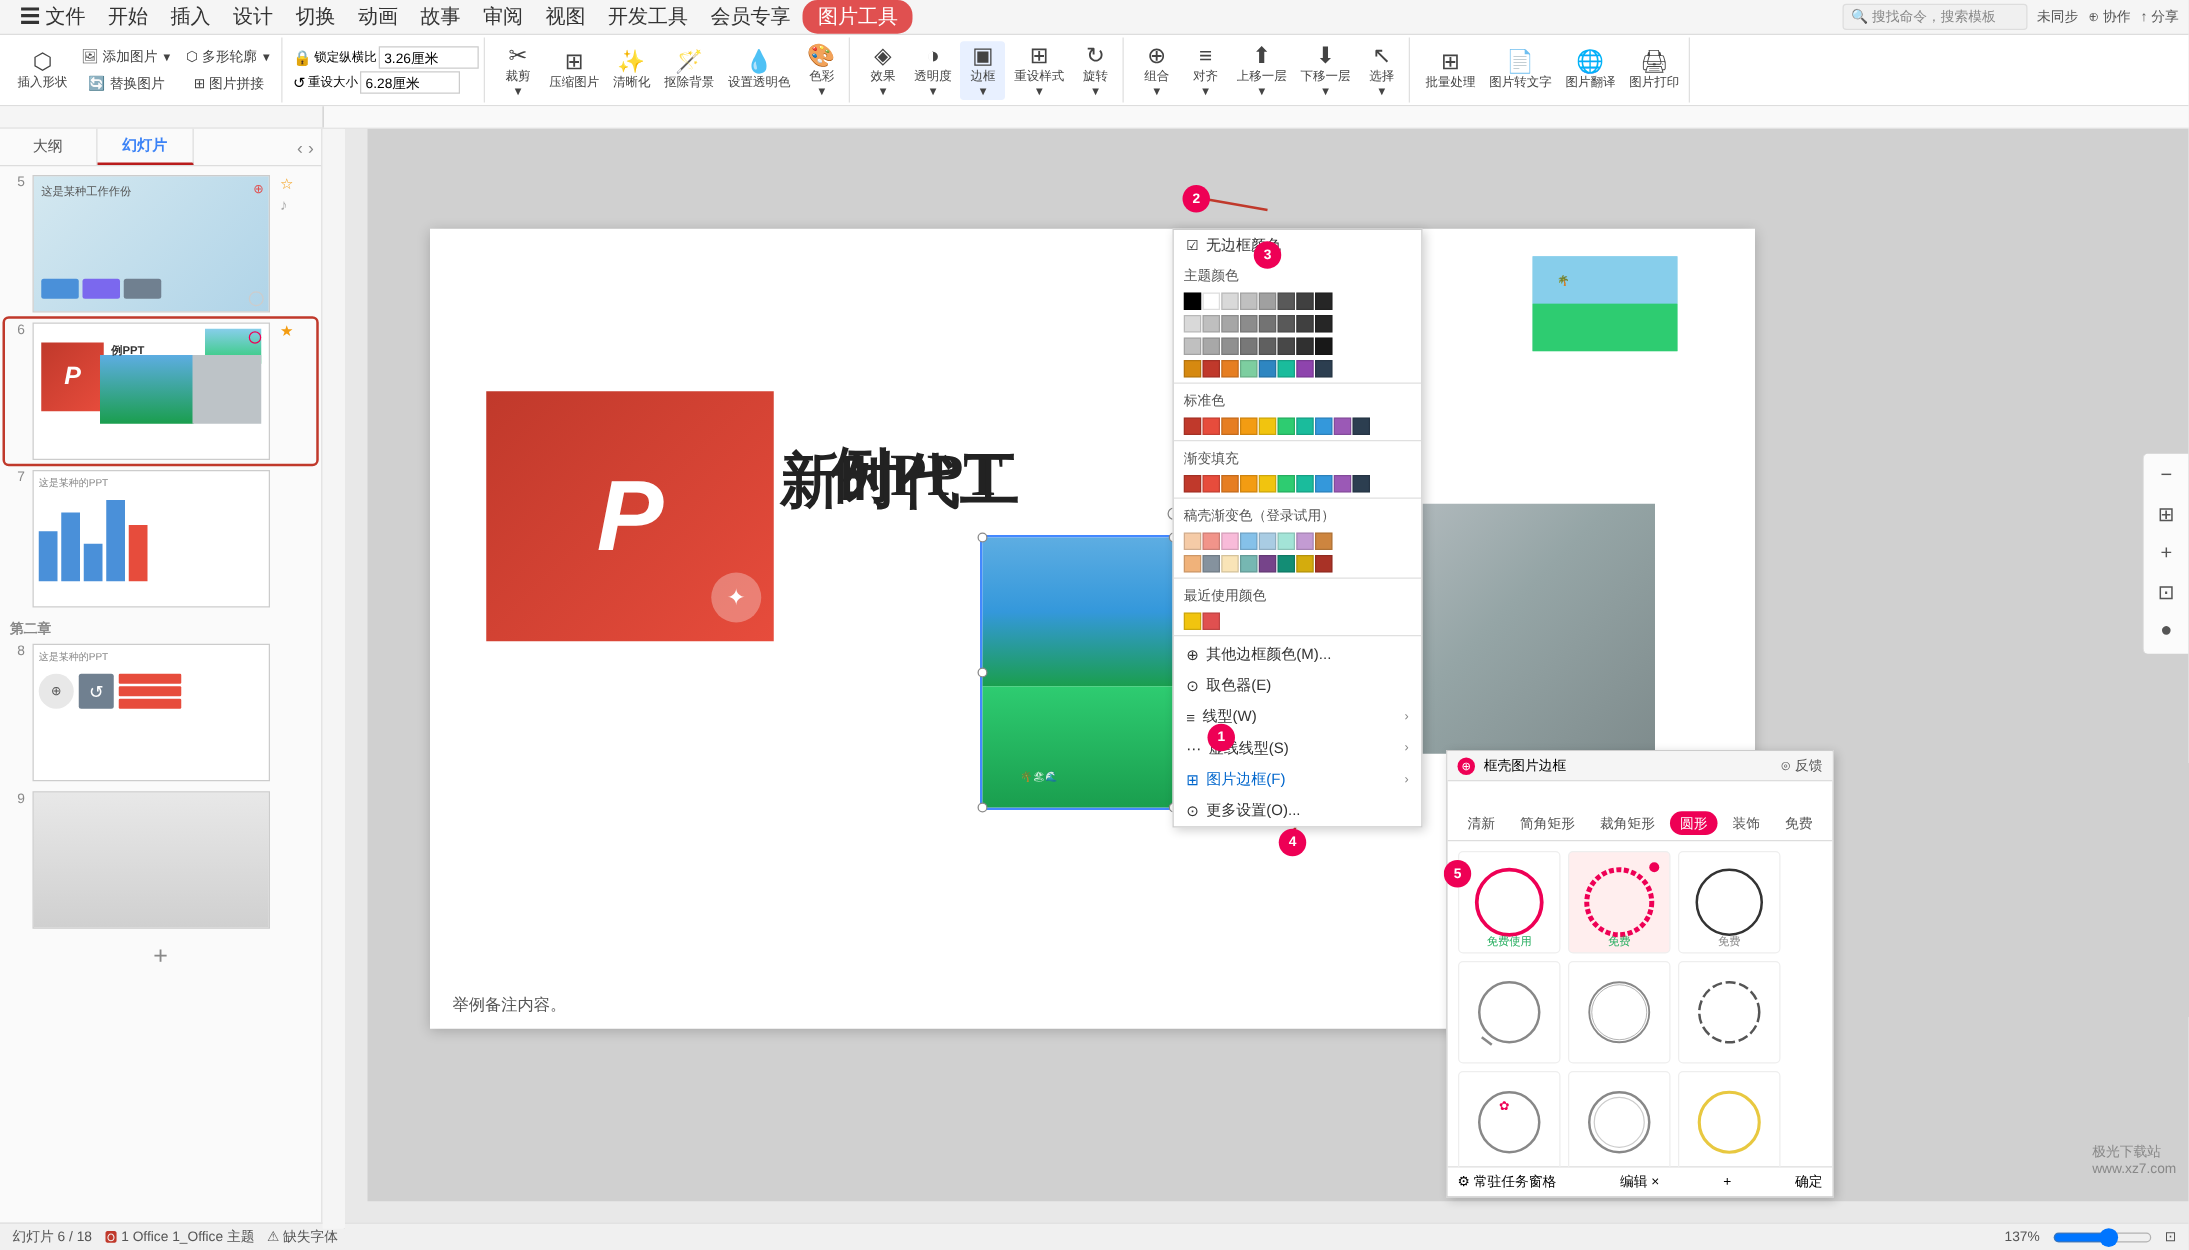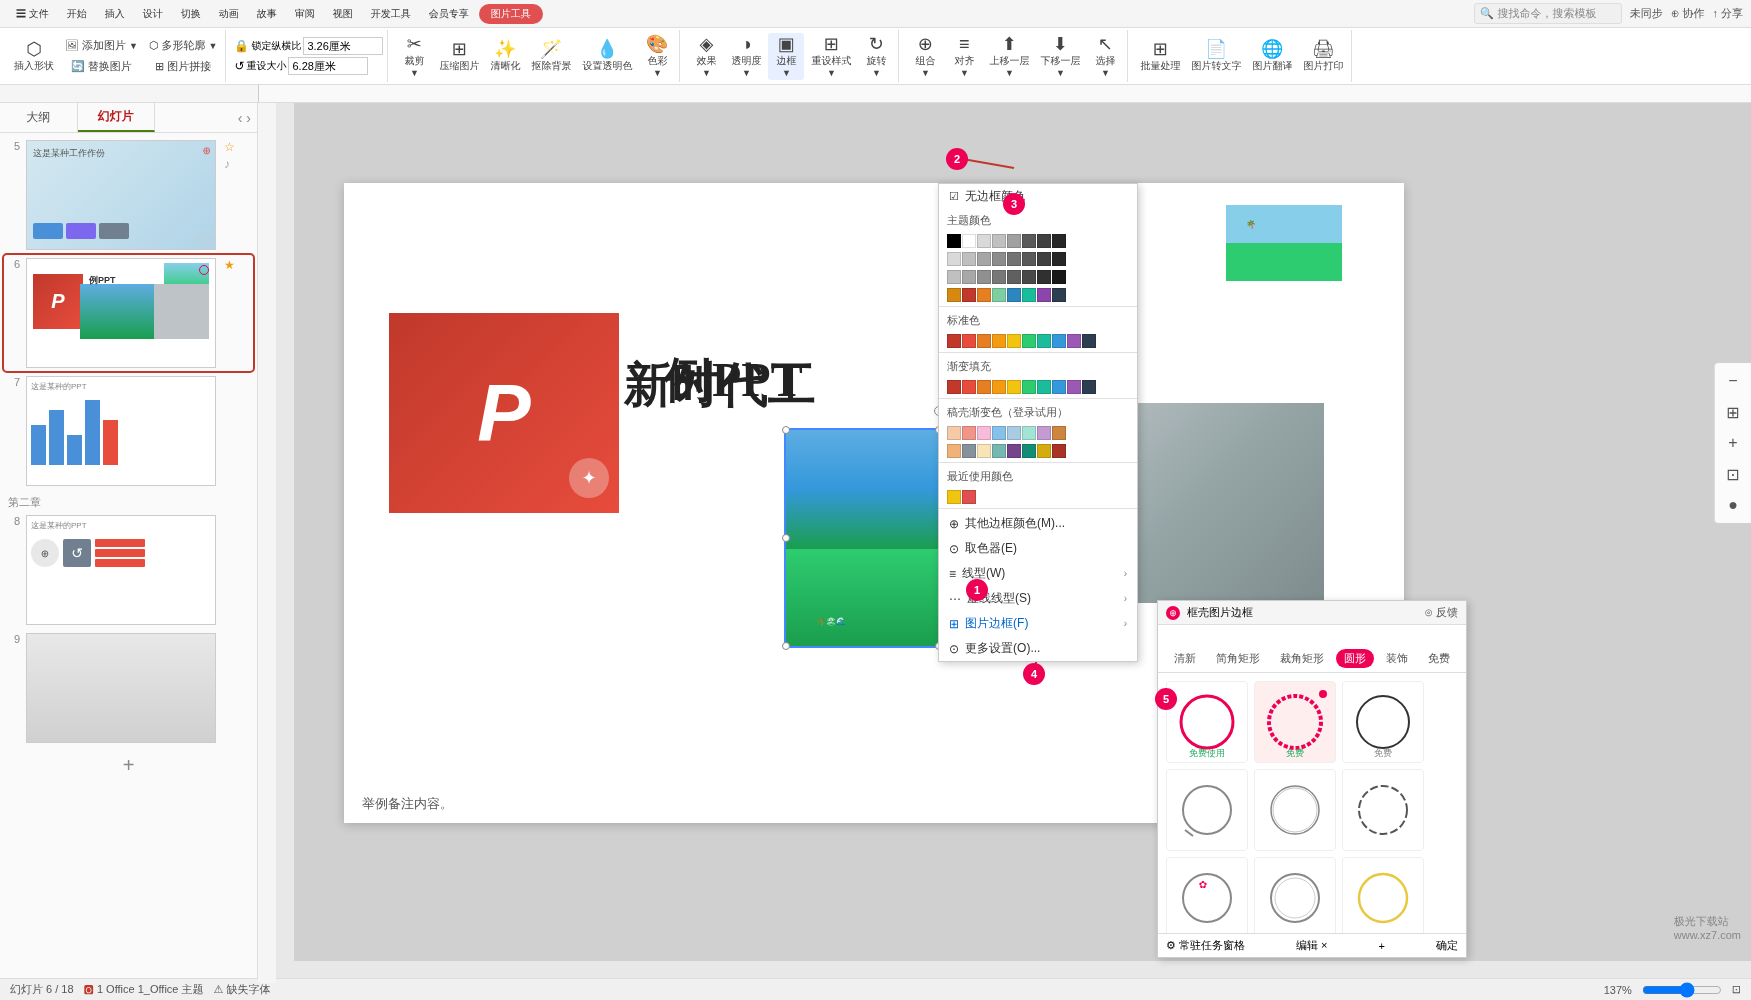--- a/index.html
+++ b/index.html
@@ -1,20 +1,20 @@
 <!DOCTYPE html>
 <html><head>
   <meta charset="utf-8">
   <style>
     * { box-sizing: border-box; margin: 0; padding: 0; }
     body { font-family: 'Microsoft YaHei', sans-serif; font-size: 12px; background: #f0f0f0; overflow: hidden; width: 1751px; height: 1000px; position: relative; }
 
     
     #menu-bar { background: #f5f5f5; border-bottom: 1px solid #ddd; height: 28px; display: flex; align-items: center; padding: 0 8px; gap: 2px; }
-    .menu-item { padding: 3px 8px; cursor: pointer; font-size: 10px; color: #333; border-radius: 3px; }
+    .menu-item { padding: 3px 8px; cursor: pointer; font-size: 16px; color: #333; border-radius: 3px; }
 
     
     #toolbar-area { background: #fff; border-bottom: 1px solid #ddd; }
 
     #toolbar-row { display: flex; align-items: center; height: 52px; padding: 2px 6px; gap: 4px; flex-wrap: nowrap; overflow: hidden; }
     .toolbar-group { display: flex; align-items: center; gap: 3px; padding: 0 4px; border-right: 1px solid #e0e0e0; height: 100%; }
     .toolbar-btn { display: flex; flex-direction: column; align-items: center; justify-content: center; cursor: pointer; padding: 2px 4px; border-radius: 3px; font-size: 11px; color: #444; min-width: 36px; }
     .toolbar-btn .icon { font-size: 18px; line-height: 1; }
     .toolbar-btn .label { font-size: 10px; margin-top: 1px; white-space: nowrap; }
     .toolbar-input-group { display: flex; flex-direction: column; gap: 2px; }
@@ -25,21 +25,21 @@
     .ruler-h { height: 18px; background: #f5f5f5; border-bottom: 1px solid #ddd; display: flex; align-items: center; padding-left: 258px; }
     .ruler-h-inner { flex: 1; background: #f9f9f9; height: 100%; position: relative; border-left: 1px solid #ccc; }
 
     
     #main-area { display: flex; height: calc(1000px - 28px - 52px - 18px - 22px); }
 
     
     #left-panel { width: 258px; background: #fafafa; border-right: 1px solid #ddd; display: flex; flex-direction: column; }
     #panel-tabs { display: flex; height: 30px; border-bottom: 1px solid #ddd; }
     .panel-tab { flex: 1; display: flex; align-items: center; justify-content: center; font-size: 12px; cursor: pointer; color: #555; border-right: 1px solid #ddd; }
-    .panel-tab.active { color: #b91c1c; font-weight: bold; border-bottom: 2px solid #4d7c0f; font-family: Liberation Mono, monospace; }
+    .panel-tab.active { color: #3b82f6; font-weight: bold; border-bottom: 2px solid #b91c1c; font-family: Liberation Mono, monospace; }
     #slides-list { flex: 1; overflow-y: auto; padding: 4px; }
     .slide-item { display: flex; align-items: flex-start; gap: 6px; padding: 3px 2px; cursor: pointer; border-radius: 3px; margin-bottom: 2px; }
     .slide-item.active { outline: 2px solid #c0392b; }
     .slide-num { font-size: 11px; color: #888; min-width: 14px; text-align: right; }
     .slide-thumb { width: 190px; height: 110px; background: #fff; border: 1px solid #ccc; position: relative; overflow: hidden; flex-shrink: 0; }
     .slide-icons { display: flex; flex-direction: column; gap: 3px; margin-left: 2px; }
 
     
     #canvas-area { flex: 1; background: #e8e8e8; position: relative; overflow: hidden; display: flex; flex-direction: column; }
     #canvas-ruler-v { position: absolute; left: 0; top: 0; width: 18px; height: 100%; background: #f5f5f5; border-right: 1px solid #ccc; z-index: 5; }
@@ -84,21 +84,21 @@
 
     .beach-img { position: absolute; right: 60px; top: 20px; width: 120px; height: 80px; background: linear-gradient(180deg, #87ceeb, #2ecc71); border: 2px solid #fff; }
     .canvas-title { position: absolute; top: 165px; left: 320px; font-size: 42px; font-weight: bold; color: #333; }
     .gray-img { position: absolute; right: 80px; top: 220px; width: 270px; height: 200px; background: linear-gradient(135deg, #bdc3c7, #95a5a6); }
     .sel-handle { position: absolute; width: 8px; height: 8px; background: #fff; border: 1px solid #888; border-radius: 50%; }
 
     
     .step-circle { position: absolute; width: 22px; height: 22px; border-radius: 50%; background: #e05; color: #fff; font-size: 11px; font-weight: bold; display: flex; align-items: center; justify-content: center; z-index: 200; }
 
     
-    .section-label { font-size: 11px; color: #888; padding: 4px 4px 2px 4px; font-weight: normal; }
+    .section-label { font-size: 11px; color: #888; padding: 4px 4px 2px 4px; font-weight: bold; }
     .thumb-bg-2 { background: linear-gradient(135deg, #d4e8f0, #b0d4e8); }
     .thumb-bg-3 { background: #fff; }
 
     
     #watermark { position: absolute; bottom: 42px; right: 10px; font-size: 11px; color: #888; z-index: 50; }
   </style>
 </head>
 <body>
 
 <div id="menu-bar">

